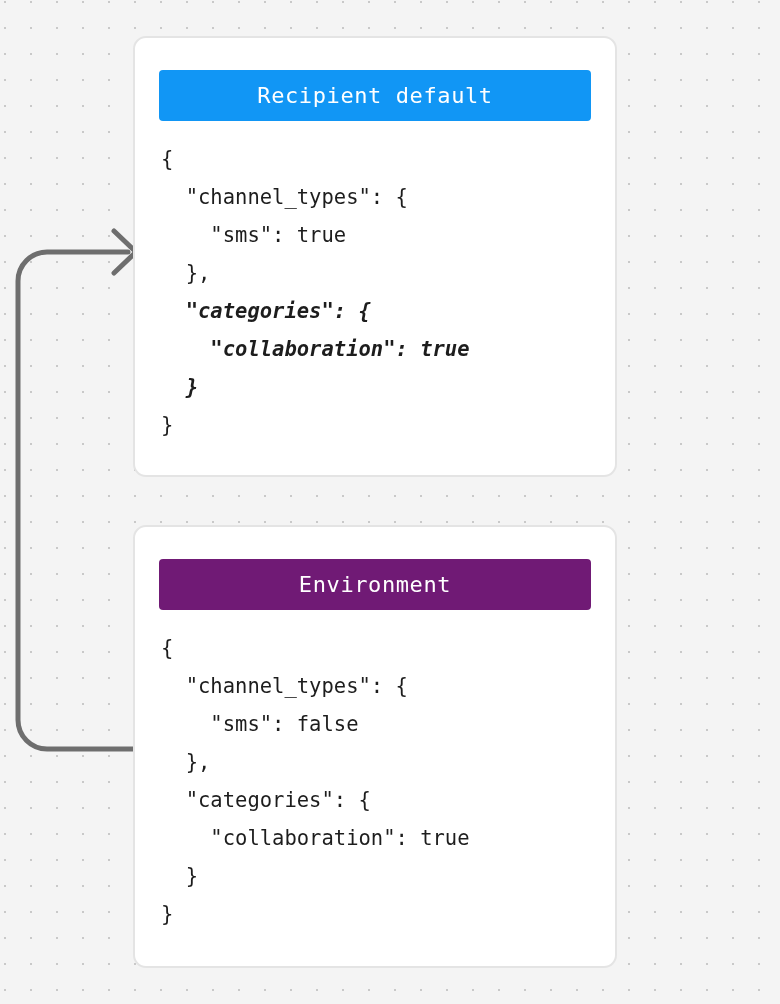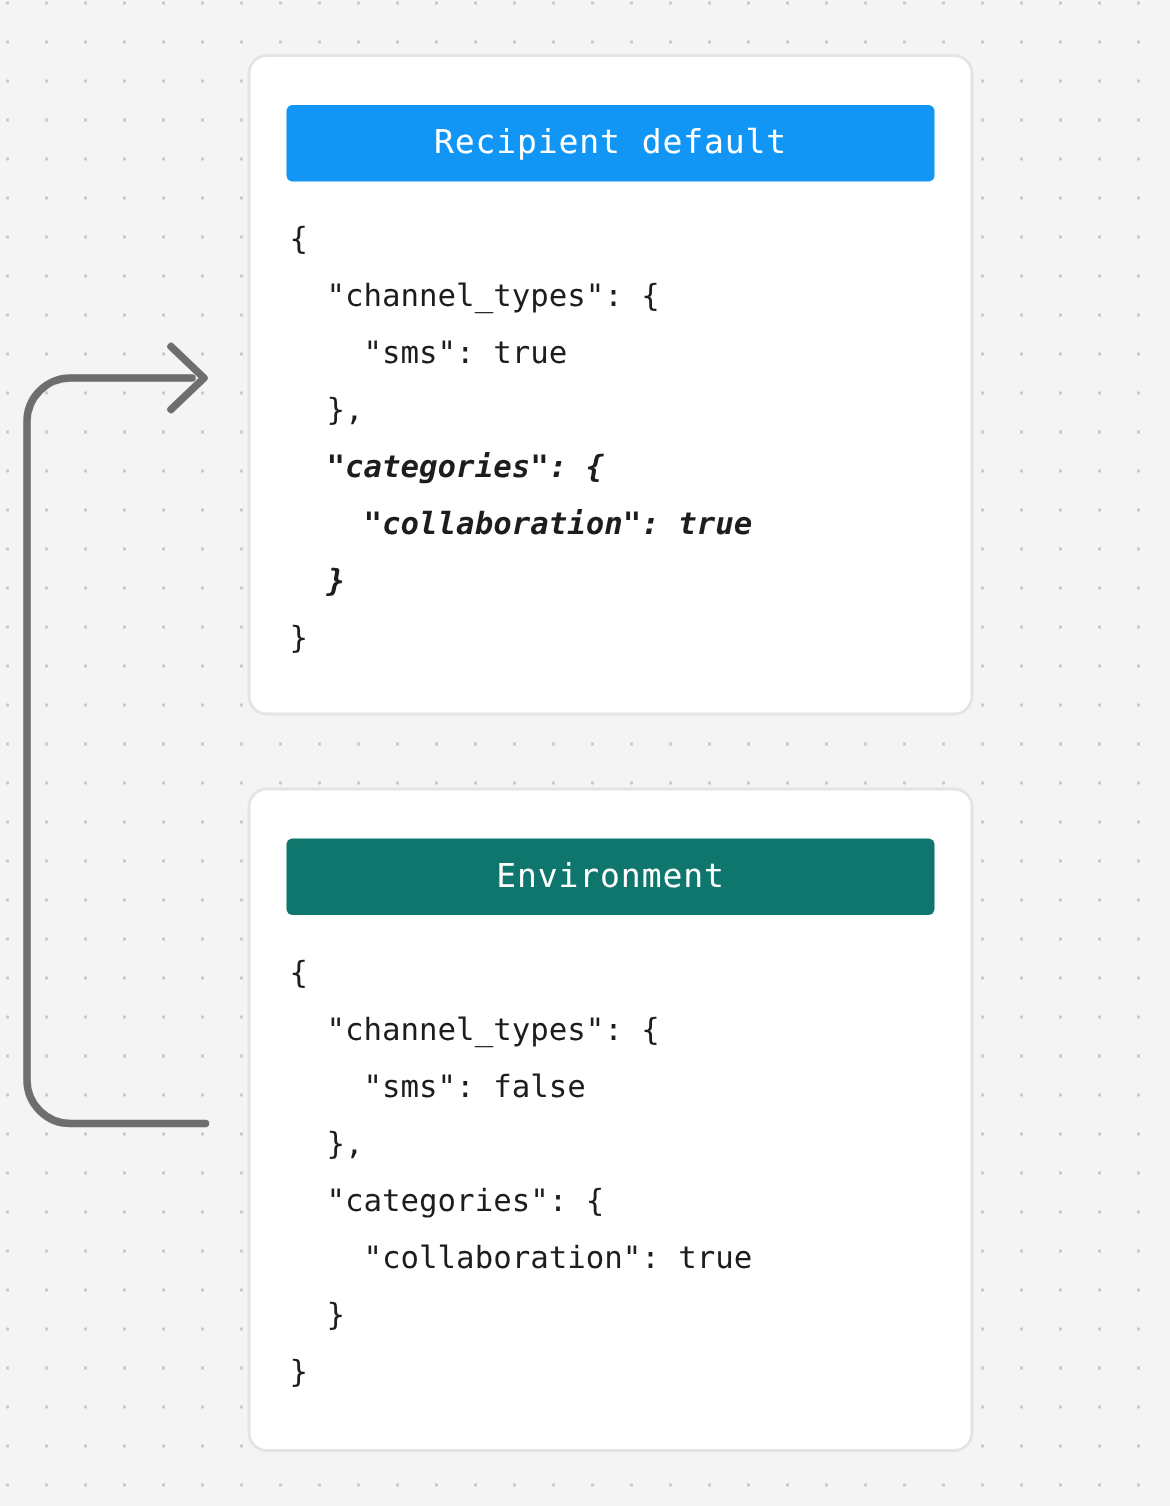--- a/index.html
+++ b/index.html
@@ -24,21 +24,21 @@
   .arrow-layer {
     position: absolute;
     left: 0; top: 0;
     width: 780px; height: 1004px;
     pointer-events: none;
   }
 
   
   .card {
     position: absolute;
-    left: 165px;
+    left: 133px;
     width: 484px;
     background: #ffffff;
     border: 2px solid #e4e4e4;
     border-radius: 13px;
     padding: 32px 24px 22px 24px;
   }
   #card-recipient { top: 36px;  height: 441px; }
   #card-environment { top: 525px; height: 443px; }
 
   .card-header {
@@ -48,21 +48,21 @@
     align-items: center;
     justify-content: center;
     color: #ffffff;
     font-family: "DejaVu Sans Mono", "Liberation Mono", monospace;
     font-size: 22px;
     font-weight: 400;
     letter-spacing: 0.6px;
     user-select: none;
   }
   .card-header.blue  { background: #1196f5; }
-  .card-header.green { background: #0f766e; }
+  .card-header.green { background: #701a75; }
 
   .json-body {
     margin-top: 19px;
     font-family: "DejaVu Sans Mono", "Liberation Mono", monospace;
     font-size: 20.5px;
     line-height: 38px;
     color: #1d1d1d;
     white-space: pre;
     padding-left: 2px;
   }

